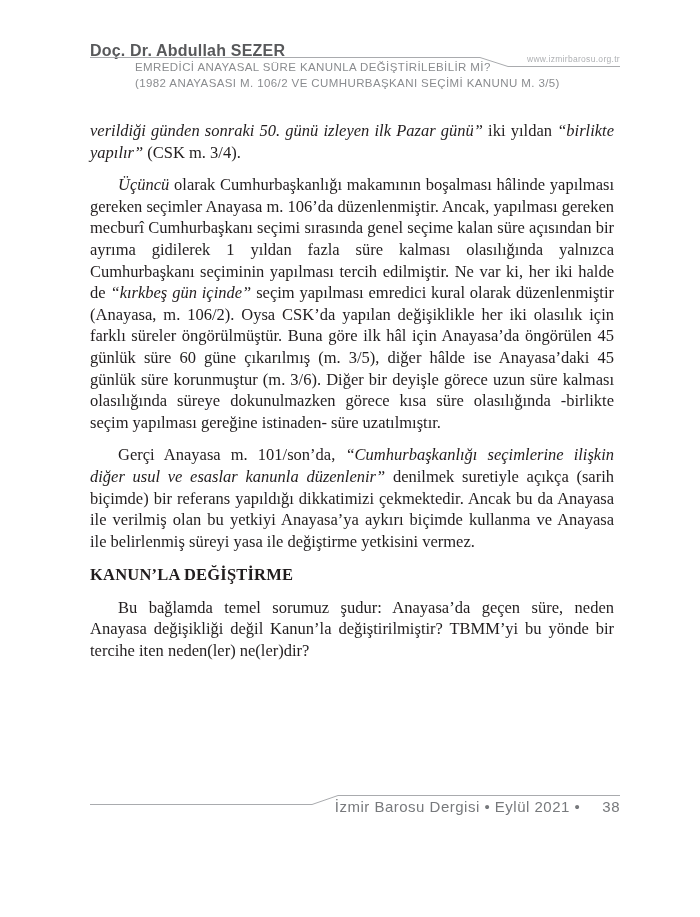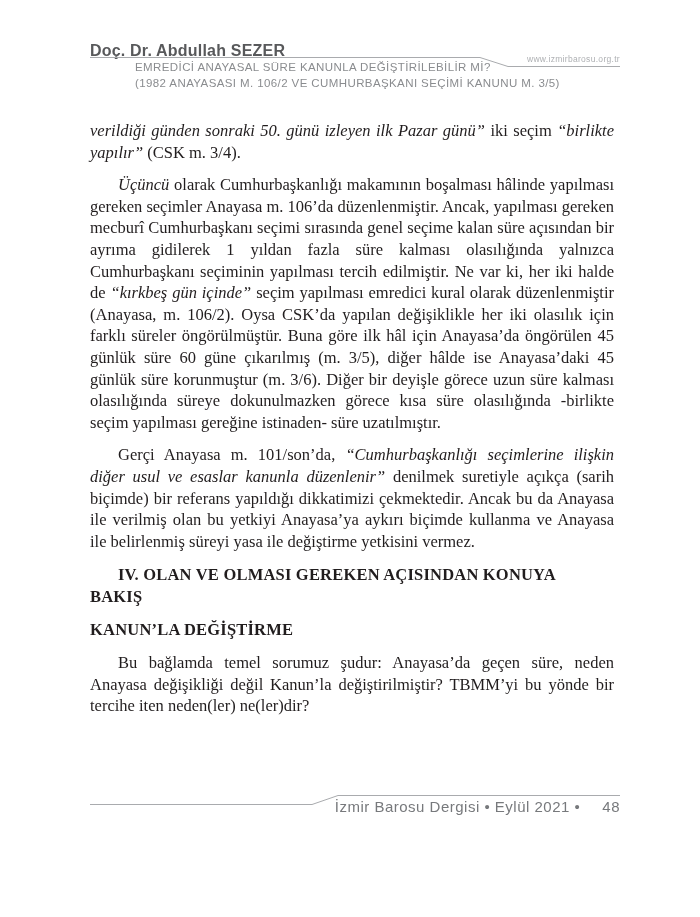--- a/index.html
+++ b/index.html
@@ -76,35 +76,31 @@
   <svg class="hdr-rule" viewBox="0 0 530 14" xmlns="http://www.w3.org/2000/svg">
     <polyline points="0,2.5 390,2.5 418,11.5 530,11.5" fill="none" stroke="#a9abae" stroke-width="1"></polyline>
   </svg>
 
   <div class="hdr-url">www.izmirbarosu.org.tr</div>
 
   <div class="hdr-title1">EMREDİCİ ANAYASAL SÜRE KANUNLA DEĞİŞTİRİLEBİLİR Mİ?</div>
   <div class="hdr-title2">(1982 ANAYASASI M. 106/2 VE CUMHURBAŞKANI SEÇİMİ KANUNU M. 3/5)</div>
 
   <div class="article">
-      <div class="body"><span class="it">verildiği günden sonraki 50. günü izleyen ilk Pazar günü”</span><span class="ro"> iki seçim </span><span class="it">“birlikte yapılır”</span><span class="ro"> (CSK m. 3/4).</span></div>
+      <div class="body"><span class="it">verildiği günden sonraki 50. günü izleyen ilk Pazar günü”</span><span class="ro"> iki yıldan </span><span class="it">“birlikte yapılır”</span><span class="ro"> (CSK m. 3/4).</span></div>
       <div class="body indent"><span class="it">Üçüncü</span><span class="ro"> olarak Cumhurbaşkanlığı makamının boşalması hâlinde yapılması gereken seçimler Anayasa m. 106’da düzenlenmiştir. Ancak, yapılması gereken mecburî Cumhurbaşkanı seçimi sırasında genel seçime kalan süre açısından bir ayrıma gidilerek 1 yıldan fazla süre kalması olasılığında yalnızca Cumhurbaşkanı seçiminin yapılması tercih edilmiştir. Ne var ki, her iki halde de </span><span class="it">“kırkbeş gün içinde”</span><span class="ro"> seçim yapılması emredici kural olarak düzenlenmiştir (Anayasa, m. 106/2). Oysa CSK’da yapılan değişiklikle her iki olasılık için farklı süreler öngörülmüştür. Buna göre ilk hâl için Anayasa’da öngörülen 45 günlük süre 60 güne çıkarılmış (m. 3/5), diğer hâlde ise Anayasa’daki 45 günlük süre korunmuştur (m. 3/6). Diğer bir deyişle görece uzun süre kalması olasılığında süreye dokunulmazken görece kısa süre olasılığında -birlikte seçim yapılması gereğine istinaden- süre uzatılmıştır.</span></div>
       <div class="body indent"><span class="ro">Gerçi Anayasa m. 101/son’da, </span><span class="it">“Cumhurbaşkanlığı seçimlerine ilişkin diğer usul ve esaslar kanunla düzenlenir”</span><span class="ro"> denilmek suretiyle açıkça (sarih biçimde) bir referans yapıldığı dikkatimizi çekmektedir. Ancak bu da Anayasa ile verilmiş olan bu yetkiyi Anayasa’ya aykırı biçimde kullanma ve Anayasa ile belirlenmiş süreyi yasa ile değiştirme yetkisini vermez.</span></div>
-      <div class="heading">
-        <div class="hline first">IV. OLAN VE OLMASI GEREKEN AÇISINDAN KONUYA</div>
-        <div class="hline">BAKIŞ</div>
-      </div>
       <div class="heading">
         <div class="hline">KANUN’LA DEĞİŞTİRME</div>
       </div>
       <div class="body indent"><span class="ro">Bu bağlamda temel sorumuz şudur: Anayasa’da geçen süre, neden Anayasa değişikliği değil Kanun’la değiştirilmiştir? TBMM’yi bu yönde bir tercihe iten neden(ler) ne(ler)dir?</span></div>
     </div>
 
   <svg class="ftr-rule" viewBox="0 0 530 18" xmlns="http://www.w3.org/2000/svg">
     <polyline points="0,14.5 222,14.5 248,5.5 530,5.5" fill="none" stroke="#a9abae" stroke-width="1"></polyline>
   </svg>
 
   <div class="ftr-text">
     <span>İzmir Barosu Dergisi • Eylül 2021 •</span>
-    <span class="pagenum">48</span>
+    <span class="pagenum">38</span>
   </div>
 
 </div>
 
 </body></html>

